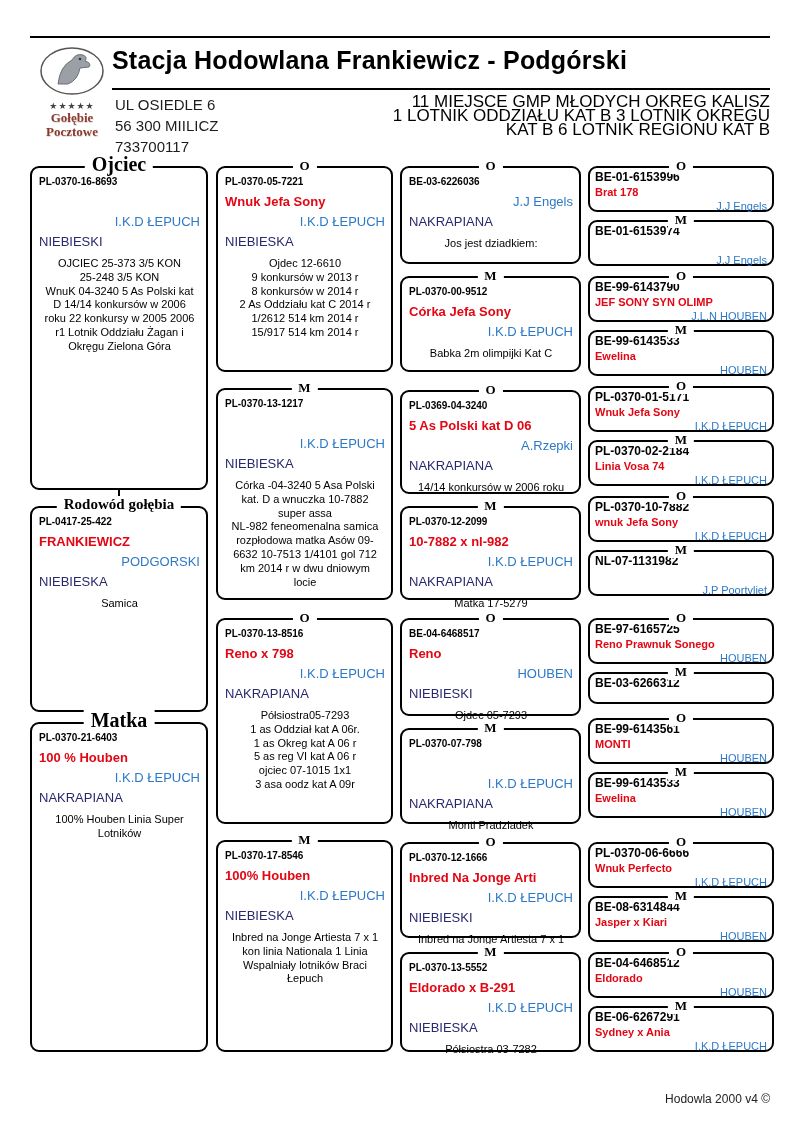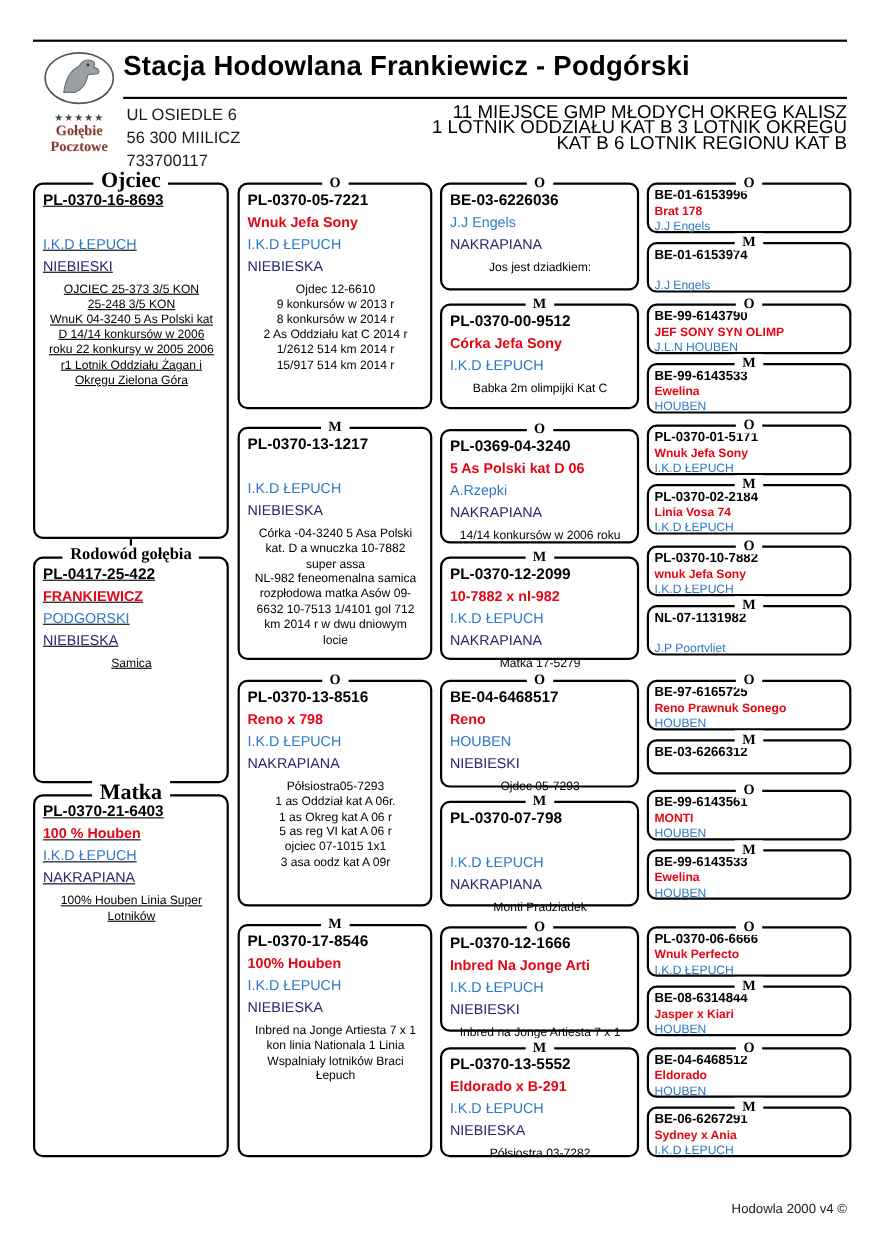--- a/index.html
+++ b/index.html
@@ -13,32 +13,32 @@
             line-height:14px;color:var(--logo,#8b3a2e);text-shadow:0.5px 0.5px 0 #ddd;}
   .title{position:absolute;left:112px;top:46px;margin:0;font-size:25px;font-weight:bold;
          color:#000;white-space:nowrap;letter-spacing:0.2px;}
   .title-rule{position:absolute;left:112px;top:88px;width:658px;height:2px;background:#000;}
   .addr{position:absolute;left:115px;top:94px;font-size:15px;line-height:21px;color:#1c1c1c;}
   .ach{position:absolute;left:380px;top:95px;width:390px;text-align:right;
        font-size:17px;line-height:14px;color:#000;}
   
   .box{position:absolute;background:#fff;border:2px solid #000;border-radius:9px;
        padding:3px 6px 3px 7px;box-sizing:border-box;}
-  .col1{left:30px;width:178px;text-decoration:underline;}
+  .col1{left:30px;width:178px;}
   .col2{left:216px;width:177px;}
   .col3{left:400px;width:181px;}
   .col4{left:588px;width:186px;}
   .tag{position:absolute;top:-10px;left:50%;transform:translateX(-50%);background:#fff;
        padding:0 7px;font-family:"Liberation Serif",serif;font-weight:bold;font-size:13px;
        white-space:nowrap;color:#000;}
   .tag-lg{font-size:20px;top:-15px;}
   .tag-md{font-size:15px;top:-12px;}
-  .ring{font-size:14px;font-weight:bold;color:#000;line-height:21px;white-space:nowrap;}
+  .ring{font-size:10px;font-weight:bold;color:#000;line-height:21px;white-space:nowrap;}
   .name{font-size:13px;font-weight:bold;color:var(--red,#e30613);line-height:20px;min-height:20px;white-space:nowrap;}
-  .loft{font-size:13px;color:var(--blue,#2d79c7);line-height:20px;min-height:20px;white-space:nowrap;}
+  .loft{font-size:13px;color:var(--blue,#2d79c7);line-height:20px;min-height:20px;white-space:nowrap;text-align:right;}
   .plum{font-size:13px;color:var(--navy,#28286e);line-height:20px;min-height:20px;white-space:nowrap;}
   .desc{font-size:11px;color:#000;line-height:13.8px;margin-top:5px;white-space:pre-line;text-align:center;}
   .col4 .ring{font-size:12px;line-height:15px;}
   .col4 .name{font-size:11px;line-height:14px;min-height:14px;}
   .col4 .loft{font-size:11px;line-height:14px;min-height:14px;}
   .col4{padding:2px 5px;}
   .connector{position:absolute;left:118px;width:2px;background:#000;}
   .footer{position:absolute;left:470px;top:1092px;width:300px;text-align:right;
           font-size:12px;color:#222;}
 </style>

